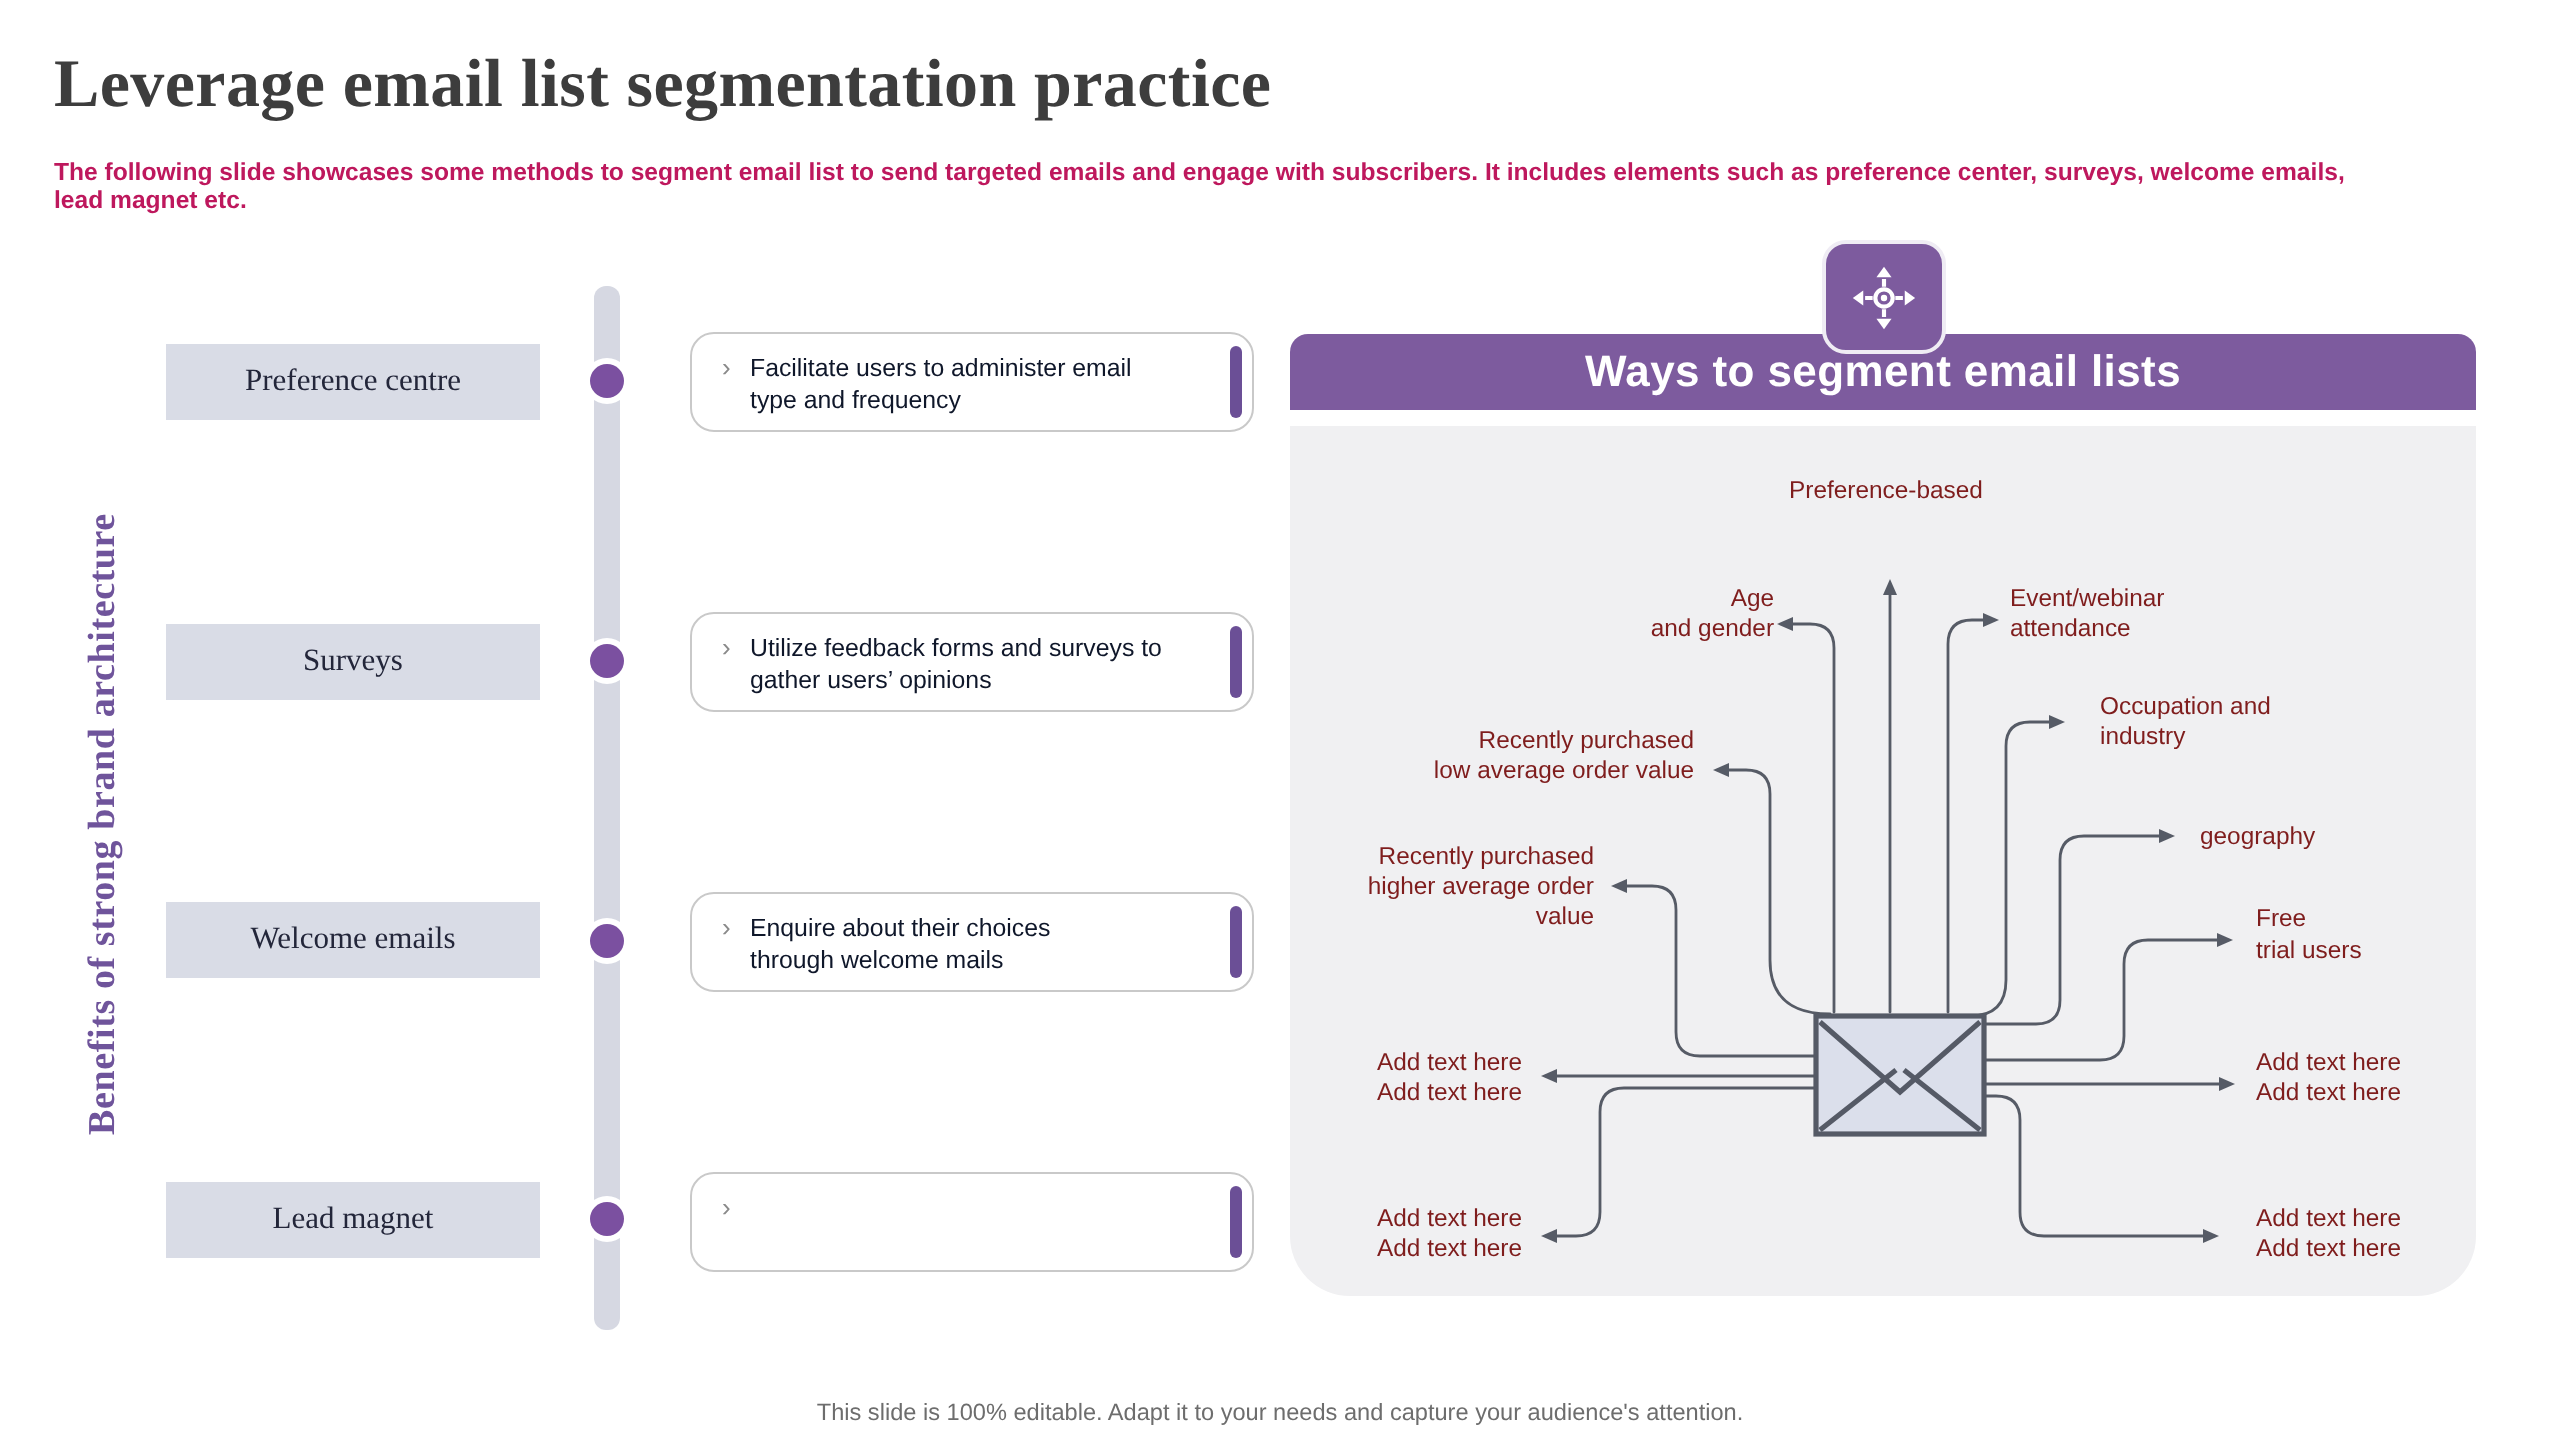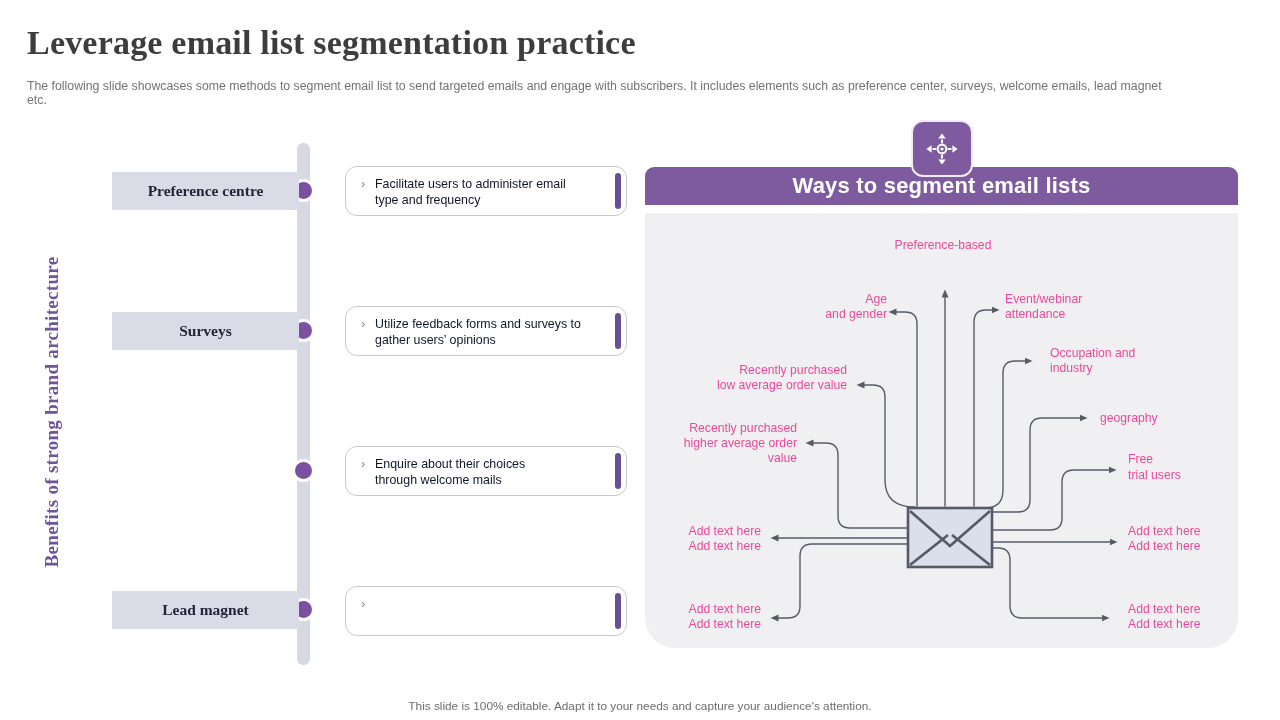--- a/index.html
+++ b/index.html
@@ -4,37 +4,37 @@
 <style>
   html,body{margin:0;padding:0;background:#ffffff;}
   .slide{position:relative;width:1280px;height:720px;background:#ffffff;overflow:hidden;
          font-family:"Liberation Sans",sans-serif;padding-left:12px;}
 
   
   .title{position:absolute;left:27px;top:24px;width:900px;
          font-family:"Liberation Serif",serif;font-weight:700;font-size:34px;
          color:#3d3d3d;letter-spacing:.2px;}
   .subtitle{position:absolute;left:27px;top:79px;width:1150px;
-            font-size:12.3px;color:#737373;}
+            font-size:12.3px;color:#be185d;font-weight:bold;}
 
   
   .side-label{position:absolute;left:52px;top:412px;width:450px;text-align:center;
               transform:translate(-50%,-50%) rotate(-90deg);
               font-family:"Liberation Serif",serif;font-weight:700;font-size:19px;
               color:#6f549b;letter-spacing:.3px;white-space:nowrap;}
 
   
   .tl-bar{position:absolute;left:297px;top:143px;width:13px;height:522px;
           background:#d6d8e2;border-radius:6px;}
   .tl-dot{position:absolute;left:295px;width:17px;height:17px;border-radius:50%;
           background:#7b50a0;box-shadow:0 0 0 3px #ffffff;}
   .lbl-box{position:absolute;left:83px;width:187px;height:38px;background:#d9dce6;
            display:flex;align-items:center;justify-content:center;text-align:center;
-           font-family:"Liberation Serif",serif;font-weight:700;font-size:15.5px;
-           line-height:1.15;color:#23263a;margin-left:29px;}
+           font-family:"Liberation Serif",serif;font-weight:400;font-size:15.5px;
+           line-height:1.15;color:#23263a;}
   .desc-box{position:absolute;left:345px;width:282px;height:50px;background:#ffffff;
             border:1px solid #c9c9c9;border-radius:12px;box-sizing:border-box;}
   .desc-box .chev{position:absolute;left:15px;top:9px;font-size:13px;color:#8a8a8a;}
   .desc-box .txt{position:absolute;left:29px;top:9px;width:235px;
                  font-size:12.4px;line-height:16px;color:#0f172a;white-space:pre-line;}
   .desc-box .pbar{position:absolute;right:5px;top:6px;bottom:6px;width:6px;
                   background:#6b4f96;border-radius:3px;}
 
   
   .panel{position:absolute;left:645px;top:167px;width:593px;height:481px;}
@@ -42,21 +42,21 @@
                 border-radius:9px 9px 0 0;display:flex;align-items:center;justify-content:center;}
   .panel-header .ttl{color:#ffffff;font-weight:700;font-size:22px;letter-spacing:.2px;}
   .panel-body{position:absolute;left:0;top:46px;width:593px;height:435px;background:#f0f0f2;
               border-radius:0 0 30px 30px;}
   .badge{position:absolute;left:50%;top:-47px;transform:translateX(-50%);
          width:58px;height:53px;background:#7d5b9e;border:2px solid #efecf4;
          border-radius:12px;display:flex;align-items:center;justify-content:center;z-index:2;}
 
   .overlay{position:absolute;left:0;top:-5px;width:593px;height:488px;}
   .overlay svg{position:absolute;left:0;top:0;}
-  .dlab{position:absolute;font-size:12.2px;line-height:15px;color:#ec4899;
+  .dlab{position:absolute;font-size:12.2px;line-height:15px;color:#7f1d1d;
         white-space:pre-line;}
   .ra{text-align:right;}
 
   
   .footer{position:absolute;left:0;top:699px;width:1280px;text-align:center;
           font-size:11.8px;color:#6d6d6d;}
 </style>
 </head>
 <body>
 
@@ -68,20 +68,21 @@
   <div class="side-label">Benefits of strong brand architecture</div>
 
   <div class="tl-bar"></div>
   <div class="tl-dot" style="top:182px"></div>
   <div class="tl-dot" style="top:322px"></div>
   <div class="tl-dot" style="top:462px"></div>
   <div class="tl-dot" style="top:601px"></div>
 
   <div class="lbl-box" style="top:172px">Preference centre</div>
   <div class="lbl-box" style="top:312px">Surveys</div>
+  <div class="lbl-box" style="top:451px">Welcome emails</div>
   <div class="lbl-box" style="top:591px">Lead magnet</div>
 
   <div class="desc-box" style="top:166px">
     <span class="chev">›</span>
     <span class="txt">Facilitate users to administer email
 type and frequency</span>
     <span class="pbar"></span>
   </div>
   <div class="desc-box" style="top:306px">
     <span class="chev">›</span>

